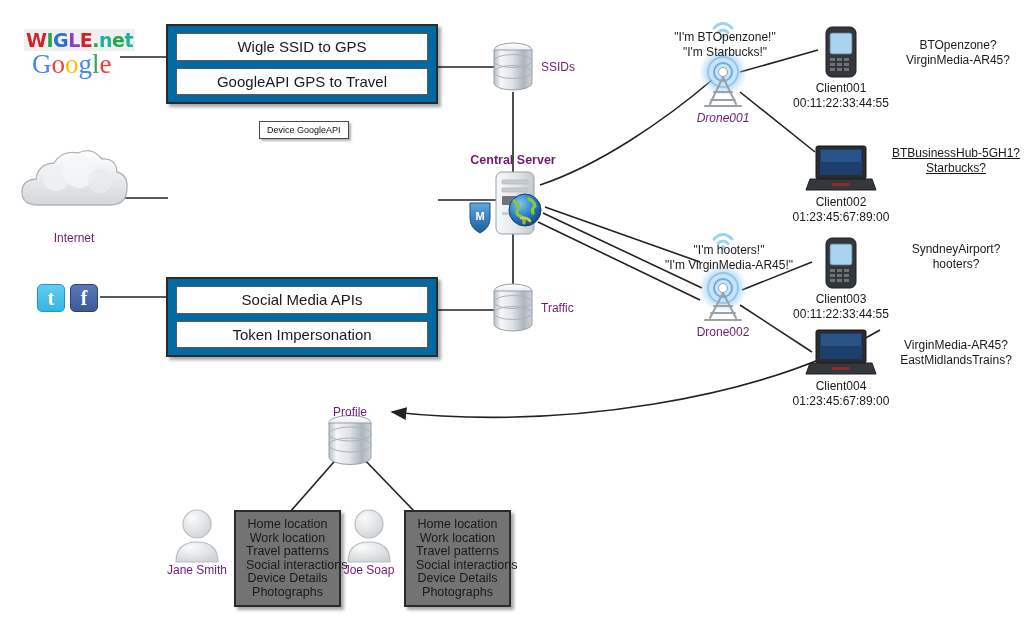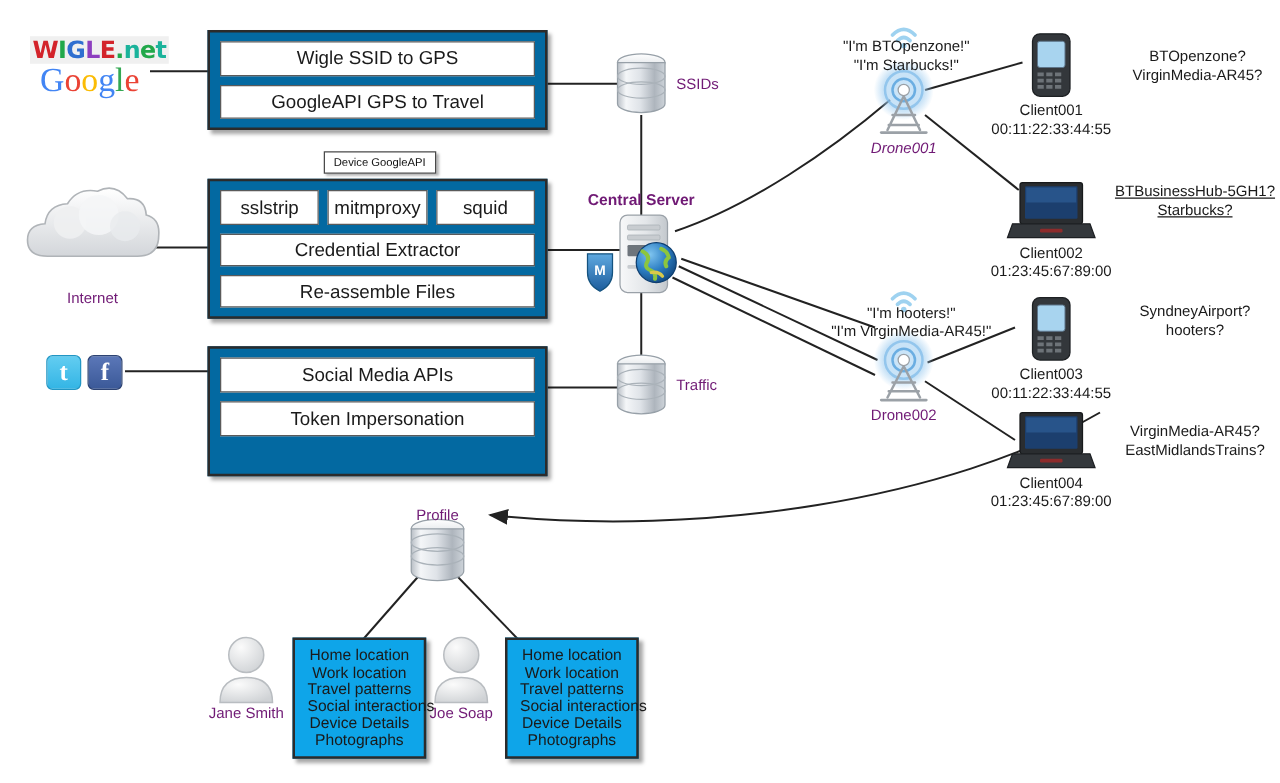--- a/index.html
+++ b/index.html
@@ -111,21 +111,21 @@
     font-weight: bold;
   }
   .tw { background: linear-gradient(#63cdf1, #33b5e5); border:1px solid #2196c4; }
   .fb { background: linear-gradient(#5b77b8, #3b5998); border:1px solid #2d4373;
         font-family: "Liberation Serif", serif; }
 
   
   .info-box {
     position: absolute;
     border: 2px solid #2b2b2b;
-    background: #0ea5e9;
+    background: #737373;
     box-shadow: 3px 3px 3px rgba(0,0,0,0.35);
     box-sizing: border-box;
     padding: 6px 10px;
     text-align: center;
     font-size: 12.5px;
     line-height: 13.5px;
     color: #1a1a1a;
   }
   .info-box div { white-space: nowrap; }
 </style>
@@ -373,31 +373,22 @@
     <span>f</span>
   </div>
 
   <div class="group-box" style="left:166px; top:24px; width:272px; height:80px;">
     <div class="sub-box">Wigle SSID to GPS</div>
     <div class="sub-box">GoogleAPI GPS to Travel</div>
   </div>
 
   <div class="profiler-tab" style="left:259px; top:121px;">Device GoogleAPI</div>
 
-  <div class="group-box" style="left:166px; top:143px; width:272px; height:112px;">
-    <div class="row-split">
-      <div class="sub-box">sslstrip</div>
-      <div class="sub-box">mitmproxy</div>
-      <div class="sub-box">squid</div>
-    </div>
-    <div class="sub-box">Credential Extractor</div>
-    <div class="sub-box">Re-assemble Files</div>
-  </div>
-
-  <div class="group-box" style="left:166px; top:277px; width:272px; height:104px;">
+
+  <div class="group-box" style="left:166px; top:277px; width:272px; height:80px;">
     <div class="sub-box">Social Media APIs</div>
     <div class="sub-box">Token Impersonation</div>
   </div>
 
   <div class="label center" style="left:74px; top:231px;">Internet</div>
 
   <div class="label bold center" style="left:513px; top:153px;">Central Server</div>
 
   <div class="label" style="left:541px; top:60px;">SSIDs</div>
   <div class="label" style="left:541px; top:301px;">Traffic</div>

